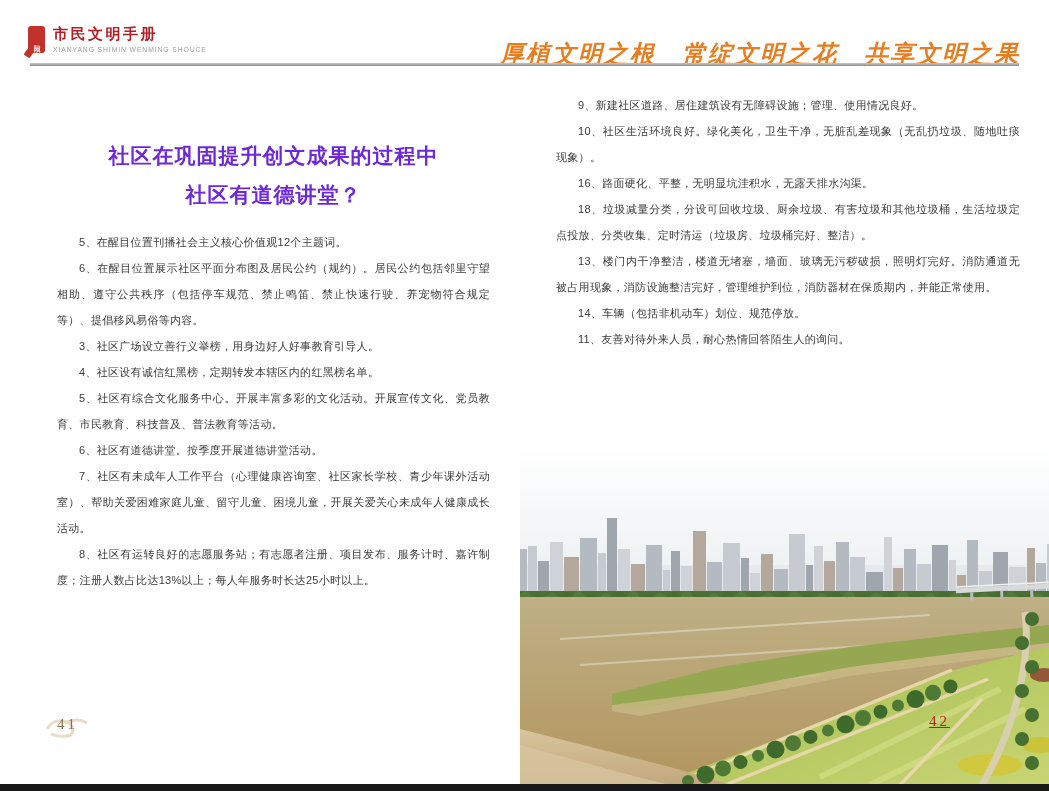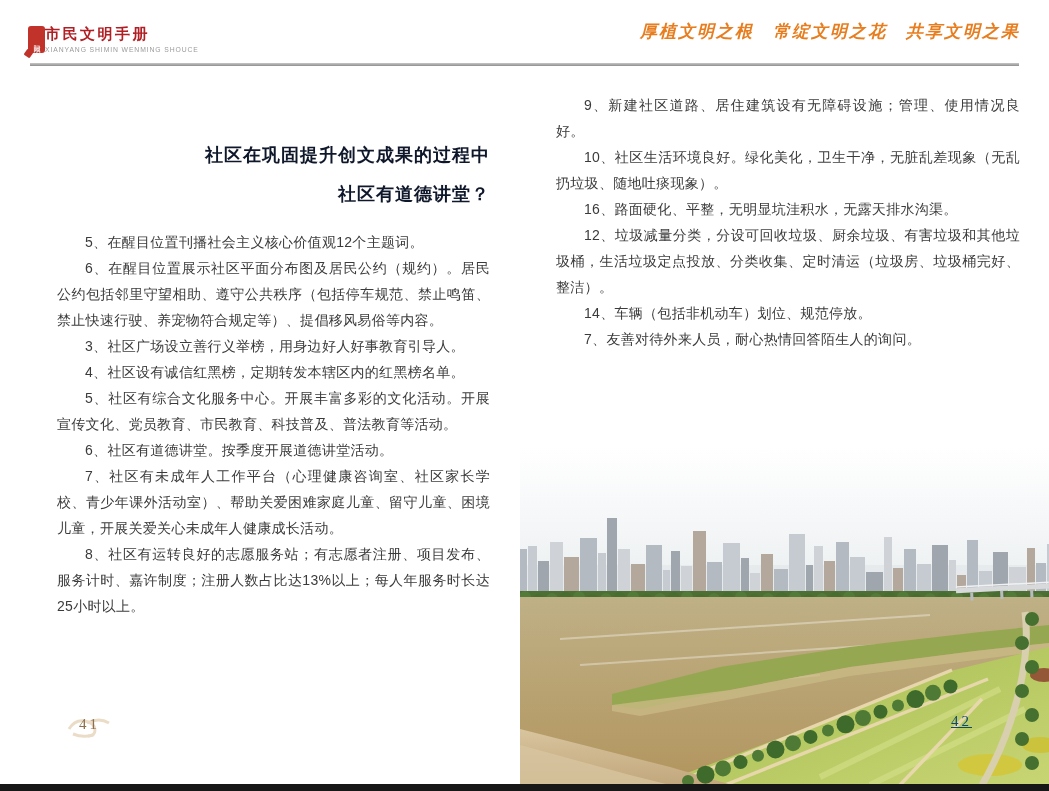--- a/index.html
+++ b/index.html
@@ -1,21 +1,21 @@
 <!DOCTYPE html>
 <html><head>
 <meta charset="utf-8">
 <style>
   html,body{margin:0;padding:0;background:#ffffff;}
   .sheet{
     position:relative;width:1049px;height:791px;background:#ffffff;overflow:hidden;
     font-family:"Liberation Sans", sans-serif;
   }
   
-  .brand{position:absolute;left:28px;top:26px;display:flex;align-items:flex-start;gap:0;}
+  .brand{position:absolute;left:28px;top:26px;display:flex;align-items:flex-start;gap:8px;}
   .seal{
     width:17px;height:27px;background:#c1322a;border-radius:3px;position:relative;
     display:flex;align-items:center;justify-content:center;
   }
   .seal span{
     writing-mode:vertical-rl;color:#fff;font-size:7px;line-height:8px;
     font-family:"Liberation Serif", serif;letter-spacing:0;
   }
   .seal::after{
     content:"";position:absolute;left:-3px;bottom:-4px;width:7px;height:7px;
@@ -23,47 +23,47 @@
   }
   .brand-title{
     font-family:"Liberation Serif", serif;font-weight:bold;color:#b01f24;
     font-size:15px;letter-spacing:2.5px;line-height:17px;
   }
   .brand-subtitle{
     font-size:6.8px;color:#9a9a9a;letter-spacing:0.9px;margin-top:3px;
     font-family:"Liberation Sans", sans-serif;
   }
   .slogan{
-    position:absolute;right:29px;top:20px;
+    position:absolute;right:29px;top:38px;
     font-family:"Liberation Serif", serif;font-style:italic;font-weight:bold;
-    color:#e77d1e;font-size:17px;letter-spacing:2px;white-space:nowrap;
+    color:#e77d1e;font-size:24px;letter-spacing:2px;white-space:nowrap;
   }
   .rule{
     position:absolute;left:30px;top:63px;width:989px;height:3px;
     background:linear-gradient(#c6c6c6,#8f8f8f);
   }
   
   .left-title{
-    position:absolute;left:57px;top:136px;width:433px;text-align:right;
-    color:#0f172a;font-weight:bold;font-size:18px;line-height:39px;letter-spacing:1px;
+    position:absolute;left:57px;top:136px;width:433px;text-align:center;
+    color:#6d28d9;font-weight:bold;font-size:21px;line-height:39px;letter-spacing:1px;
   }
   .left-body{position:absolute;left:57px;top:229px;width:433px;}
   .right-body{position:absolute;left:556px;top:92px;width:464px;z-index:3;}
   .left-body p,.right-body p{
     margin:0;text-indent:2em;text-align:justify;color:#3b3b3b;
-    font-size:14px;line-height:26px;letter-spacing:0.3px;
+    font-size:11px;line-height:26px;letter-spacing:0.3px;
   }
   
   .folio{
-    font-family:"Liberation Serif", serif;font-size:15px;letter-spacing:3px;margin-left:22px;
+    font-family:"Liberation Serif", serif;font-size:15px;letter-spacing:3px;
   }
   .folio-left{position:absolute;left:57px;top:716px;color:#8d6e4d;z-index:4;}
   .folio-left svg{position:absolute;left:-14px;top:-3px;}
   .folio-left span{position:relative;}
-  .folio-right{position:absolute;left:929px;top:713px;color:#0c4a6e;z-index:4;text-decoration:underline;}
+  .folio-right{position:absolute;left:929px;top:713px;color:#b91c1c;z-index:4;text-decoration:underline;}
   
   .photo{position:absolute;left:520px;top:447px;width:529px;height:338px;z-index:1;overflow:hidden;}
   
   .bottom-strip{position:absolute;left:0;top:784px;width:1049px;height:7px;background:#171717;z-index:6;}
 </style>
 </head>
 <body>
 
 <div class="sheet">
 
@@ -103,23 +103,24 @@
         <path d="M8 21 q10 4 20 1"></path>
       </g>
     </svg>
     <span>41</span>
   </div>
 
   <div class="right-body">
     <p>9、新建社区道路、居住建筑设有无障碍设施；管理、使用情况良好。</p>
     <p>10、社区生活环境良好。绿化美化，卫生干净，无脏乱差现象（无乱扔垃圾、随地吐痰现象）。</p>
     <p>16、路面硬化、平整，无明显坑洼积水，无露天排水沟渠。</p>
-    <p>12、垃圾减量分类，分设可回收垃圾、厨余垃圾、有害垃圾和其他垃圾桶，生活垃圾定点投放、分类收集、定时清运（垃圾房、垃圾桶完好、整洁）。</p>
+    <p>18、垃圾减量分类，分设可回收垃圾、厨余垃圾、有害垃圾和其他垃圾桶，生活垃圾定点投放、分类收集、定时清运（垃圾房、垃圾桶完好、整洁）。</p>
+    <p>13、楼门内干净整洁，楼道无堵塞，墙面、玻璃无污秽破损，照明灯完好。消防通道无被占用现象，消防设施整洁完好，管理维护到位，消防器材在保质期内，并能正常使用。</p>
     <p>14、车辆（包括非机动车）划位、规范停放。</p>
-    <p>7、友善对待外来人员，耐心热情回答陌生人的询问。</p>
+    <p>11、友善对待外来人员，耐心热情回答陌生人的询问。</p>
   </div>
 
   <div class="photo">
     <svg width="529" height="338" viewBox="0 0 529 338">
       <defs>
         <linearGradient id="sky" x1="0" y1="0" x2="0" y2="1">
           <stop offset="0" stop-color="#ffffff"></stop>
             <stop offset="1" stop-color="#e9edef"></stop>
         </linearGradient>
         <linearGradient id="wat" x1="0" y1="0" x2="0" y2="1">

